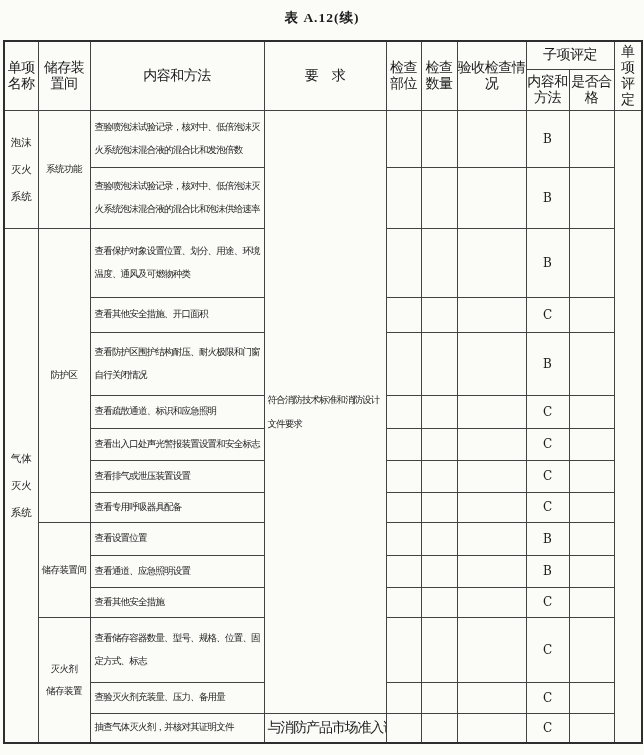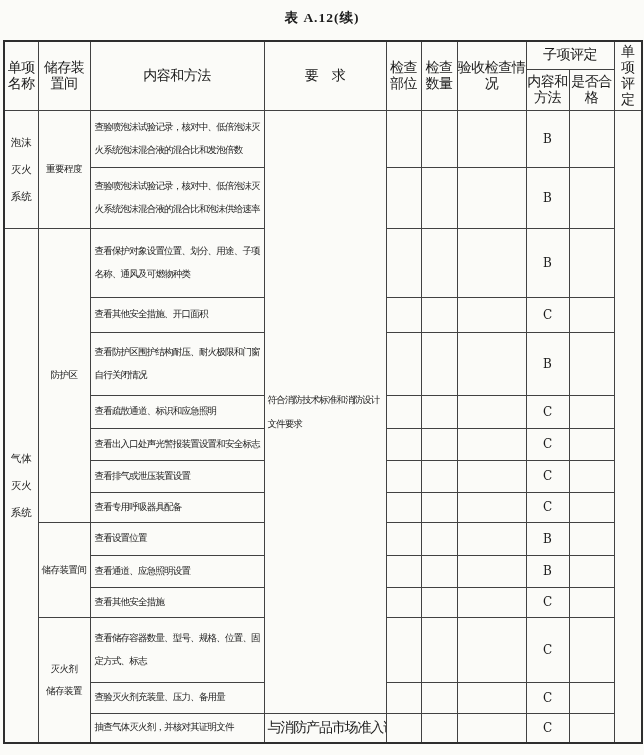--- a/index.html
+++ b/index.html
@@ -99,21 +99,21 @@
         <th>内容和方法</th>
         <th>是否合格</th>
       </tr>
     </thead>
     <tbody>
 
       <tr class="h57">
         <td rowspan="2" class="sec pre">泡沫
 灭火
 系统</td>
-        <td rowspan="2" class="sub">重要程度</td>
+        <td rowspan="2" class="sub">系统功能</td>
         <td class="content">查验喷泡沫试验记录，核对中、低倍泡沫灭火系统泡沫混合液的混合比和发泡倍数</td>
         <td rowspan="14" class="req">符合消防技术标准和消防设计文件要求</td>
         <td></td>
         <td></td>
         <td></td>
         <td class="imp">B</td>
         <td></td>
         <td rowspan="15"></td>
       </tr>
 
@@ -124,21 +124,21 @@
         <td></td>
         <td class="imp">B</td>
         <td></td>
       </tr>
 
       <tr class="h69">
         <td rowspan="13" class="sec pre">气体
 灭火
 系统</td>
         <td rowspan="7" class="sub">防护区</td>
-        <td class="content">查看保护对象设置位置、划分、用途、子项名称、通风及可燃物种类</td>
+        <td class="content">查看保护对象设置位置、划分、用途、环境温度、通风及可燃物种类</td>
         <td></td>
         <td></td>
         <td></td>
         <td class="imp">B</td>
         <td></td>
       </tr>
 
       <tr class="h35">
         <td class="content">查看其他安全措施、开口面积</td>
         <td></td>

